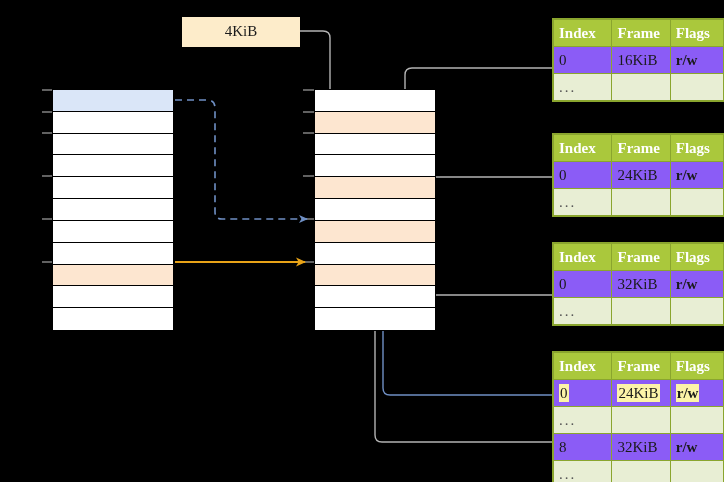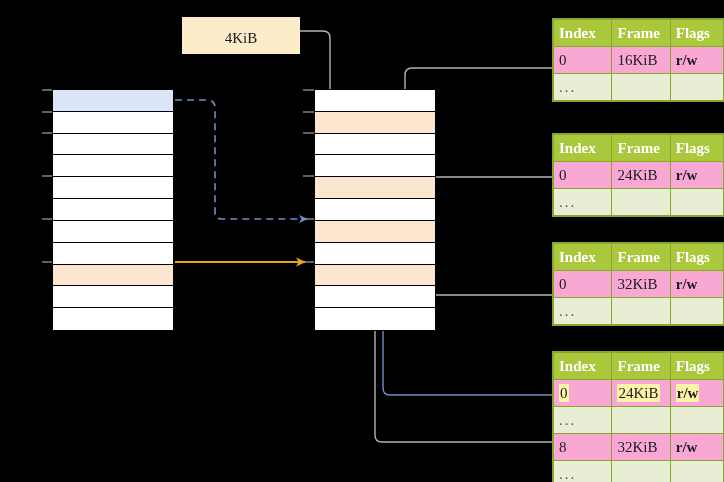--- a/index.html
+++ b/index.html
@@ -43,31 +43,31 @@
 
   
   .sizelabel {
     position: absolute;
     z-index: 3;
     background: #fdecca;
     color: #1a1a1a;
     font-size: 15px;
     line-height: 1;
     text-align: center;
-    padding: 14px 0 8px 0;
+    padding: 7px 0 8px 0;
     white-space: nowrap;
   }
 
   
   .ptable {
     position: absolute;
     z-index: 3;
     border-collapse: collapse;
     table-layout: fixed;
-    background: #f9a8d4;
+    background: #8b5cf6;
     box-shadow: 0 0 0 1px #8aa52e;
   }
   .ptable th, .ptable td {
     border: 1px solid #8aa52e;
     height: 26px;
     padding: 0 5px;
     font-size: 15px;
     line-height: 1;
     text-align: left;
     vertical-align: middle;

